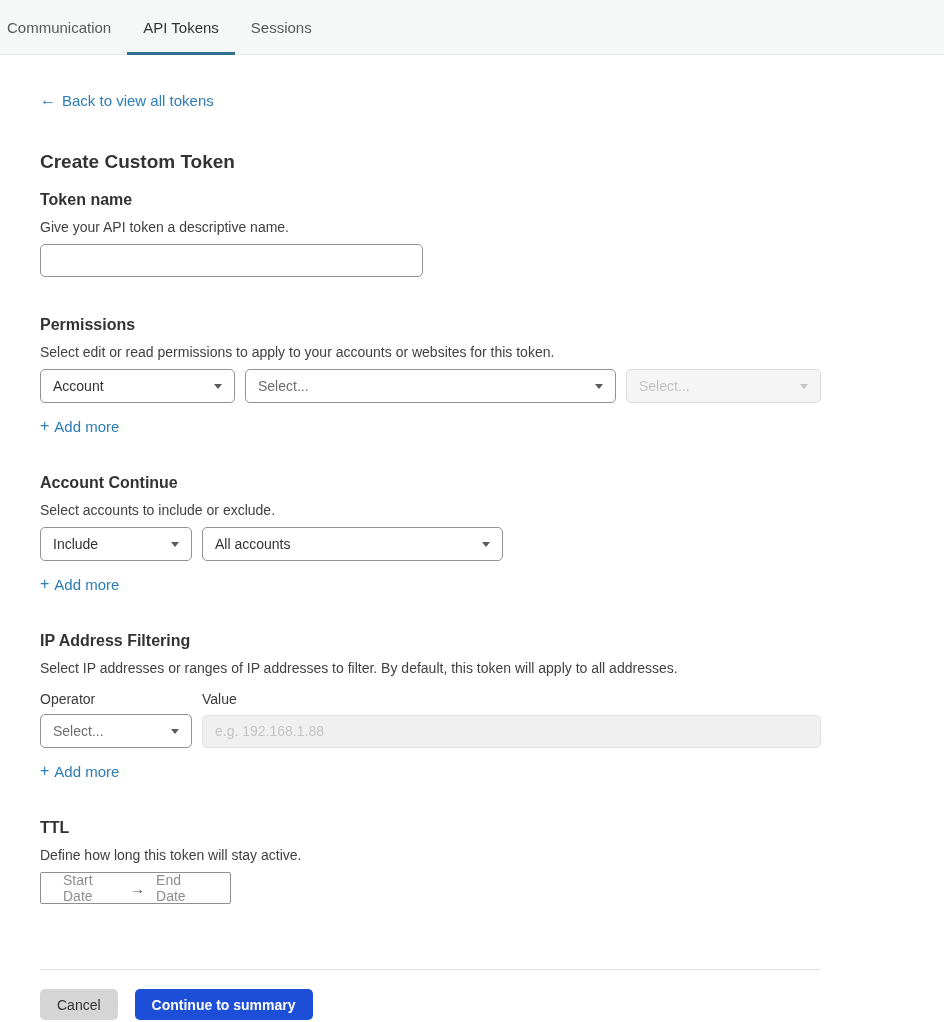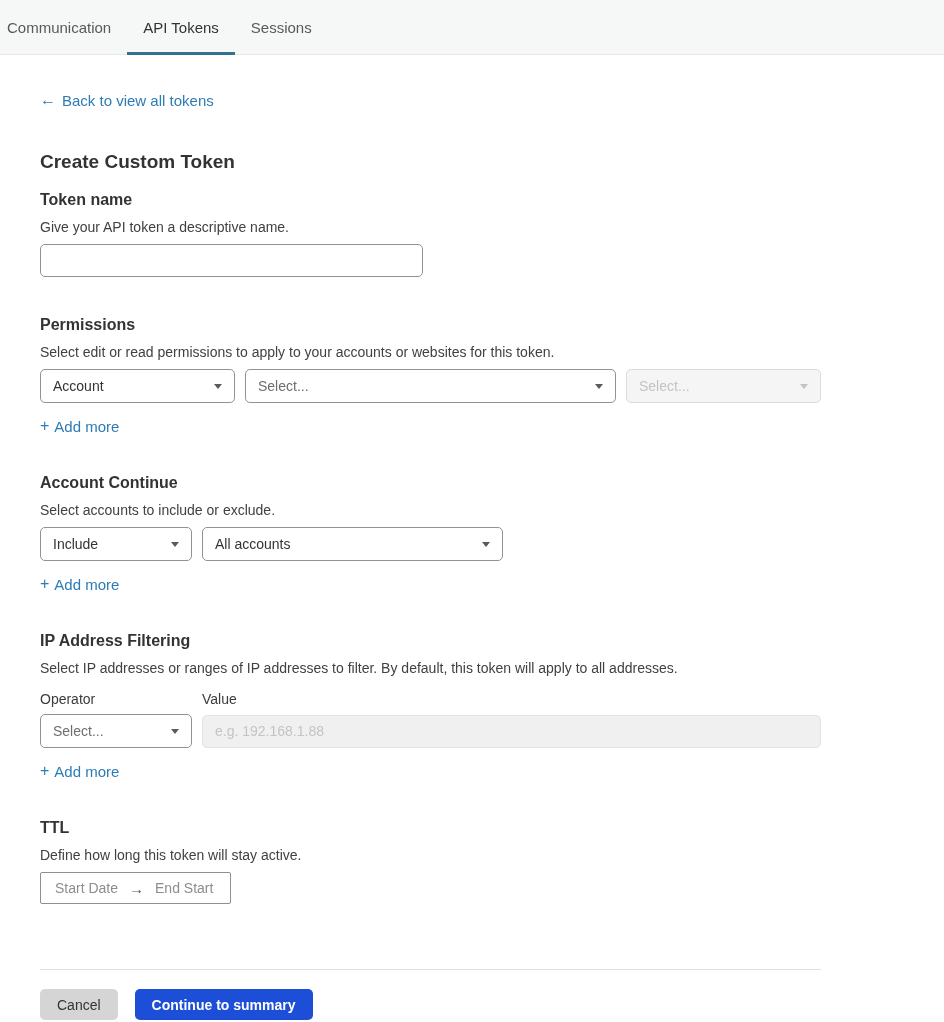--- a/index.html
+++ b/index.html
@@ -158,21 +158,21 @@
   .col-operator { width: 152px; margin-right: 10px; }
 
   
   .date-range {
     width: 191px;
     height: 32px;
     border: 1px solid #8f8f8f;
     border-radius: 2px;
     display: flex;
     align-items: center;
-    padding: 0 14px;
+    padding: 0 22px;
     gap: 11px;
     font-size: 14px;
     color: #8d8d8d;
     cursor: pointer;
     margin-top: 8px;
   }
   .date-range .range-arrow { color: #555555; font-size: 15px; }
 
   
   .divider {
@@ -297,21 +297,21 @@
       </a>
     </div>
 
     
     <div class="section">
       <h2 class="section-heading">TTL</h2>
       <p class="section-desc">Define how long this token will stay active.</p>
       <div class="date-range">
         <span>Start Date</span>
         <span class="range-arrow">→</span>
-        <span>End Start</span>
+        <span>End Date</span>
       </div>
     </div>
 
     
     <hr class="divider">
     <div class="footer-actions">
       <button class="btn btn-cancel">Cancel</button>
       <button class="btn btn-primary">Continue to summary</button>
     </div>
 

